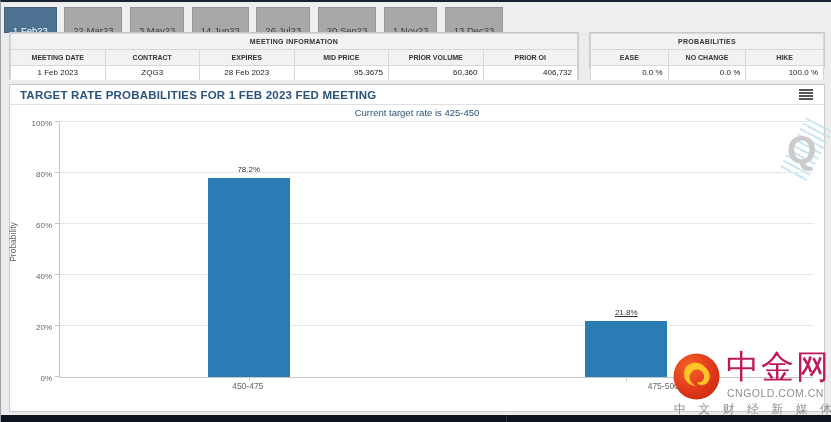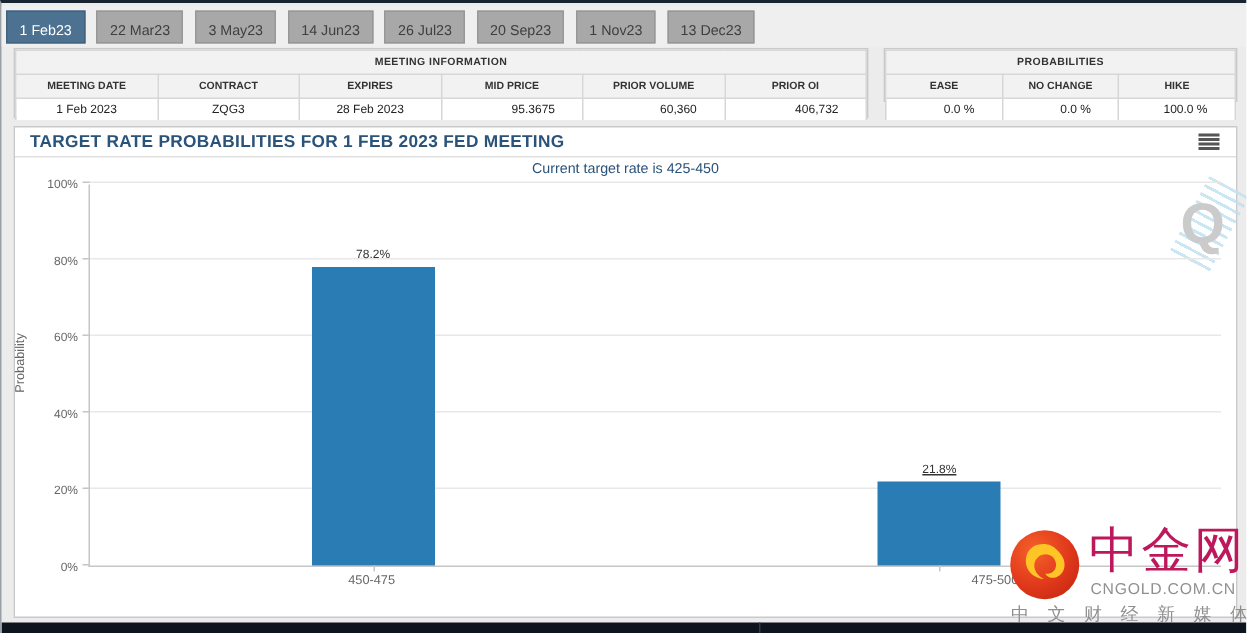--- a/index.html
+++ b/index.html
@@ -2,35 +2,35 @@
 <html><head>
 <meta charset="utf-8">
 <style>
   * { margin:0; padding:0; box-sizing:border-box; }
   body { font-family:"Liberation Sans", sans-serif; background:#ffffff; }
   .screen{ position:relative; width:831px; height:422px; background:#ececec;
            border-top:2px solid #182430; border-left:1px solid #9aa0a6; overflow:hidden; }
 
   
   .tabbar{ position:absolute; left:0; top:2px; width:100%; height:27px; background:#efefef; }
-  .tab{ display:inline-block; height:22px; line-height:22px; margin:3px 3px 0 0; padding:2px 8px;
+  .tab{ display:inline-block; height:22px; line-height:22px; margin:3px 3px 0 0; padding:12px 8px;
         font-size:9.5px; color:#3f3f3f; background:#a8a8a8; border:1px solid #979797;
         cursor:pointer; vertical-align:top; }
   .tab:first-child{ margin-left:3px; }
   .tab.active{ background:#4d7191; border-color:#42627e; color:#ffffff; }
 
   
   .panel{ position:absolute; background:#ffffff; border:1px solid #c9c9c9; }
   table{ border-collapse:collapse; width:100%; height:100%; table-layout:fixed; }
   .cap{ background:#f2f2f2; font-size:7px; font-weight:bold; color:#333;
         text-align:center; letter-spacing:.3px; height:16px; border-bottom:1px solid #d7d7d7;}
   th{ background:#f2f2f2; font-size:7px; font-weight:bold; color:#333; text-align:center;
       height:16px; border:1px solid #d7d7d7; border-top:none; }
   td{ background:#fff; font-size:8px; color:#222; text-align:center; height:14px;
-      border:1px solid #d7d7d7; border-bottom:none; padding:0 18px; }
+      border:1px solid #d7d7d7; border-bottom:none; padding:0 5px; }
   td.num, th.num-h{ text-align:right; }
   .tbl-meeting{ left:8px; top:30px; width:570px; height:47px; }
   .tbl-prob{ left:588px; top:30px; width:236px; height:36px; }
 
   
   .chart-panel{ left:8px; top:82px; width:816px; height:328px; }
   .chart-title{ position:absolute; left:10px; top:4px; font-size:11.5px; font-weight:bold;
                 color:#2a5379; letter-spacing:.2px; }
   .chart-sep{ position:absolute; left:0; top:19px; width:100%; height:1px; background:#e0e0e0; }
   .chart-subtitle{ position:absolute; left:0; top:22px; width:100%; text-align:center;

